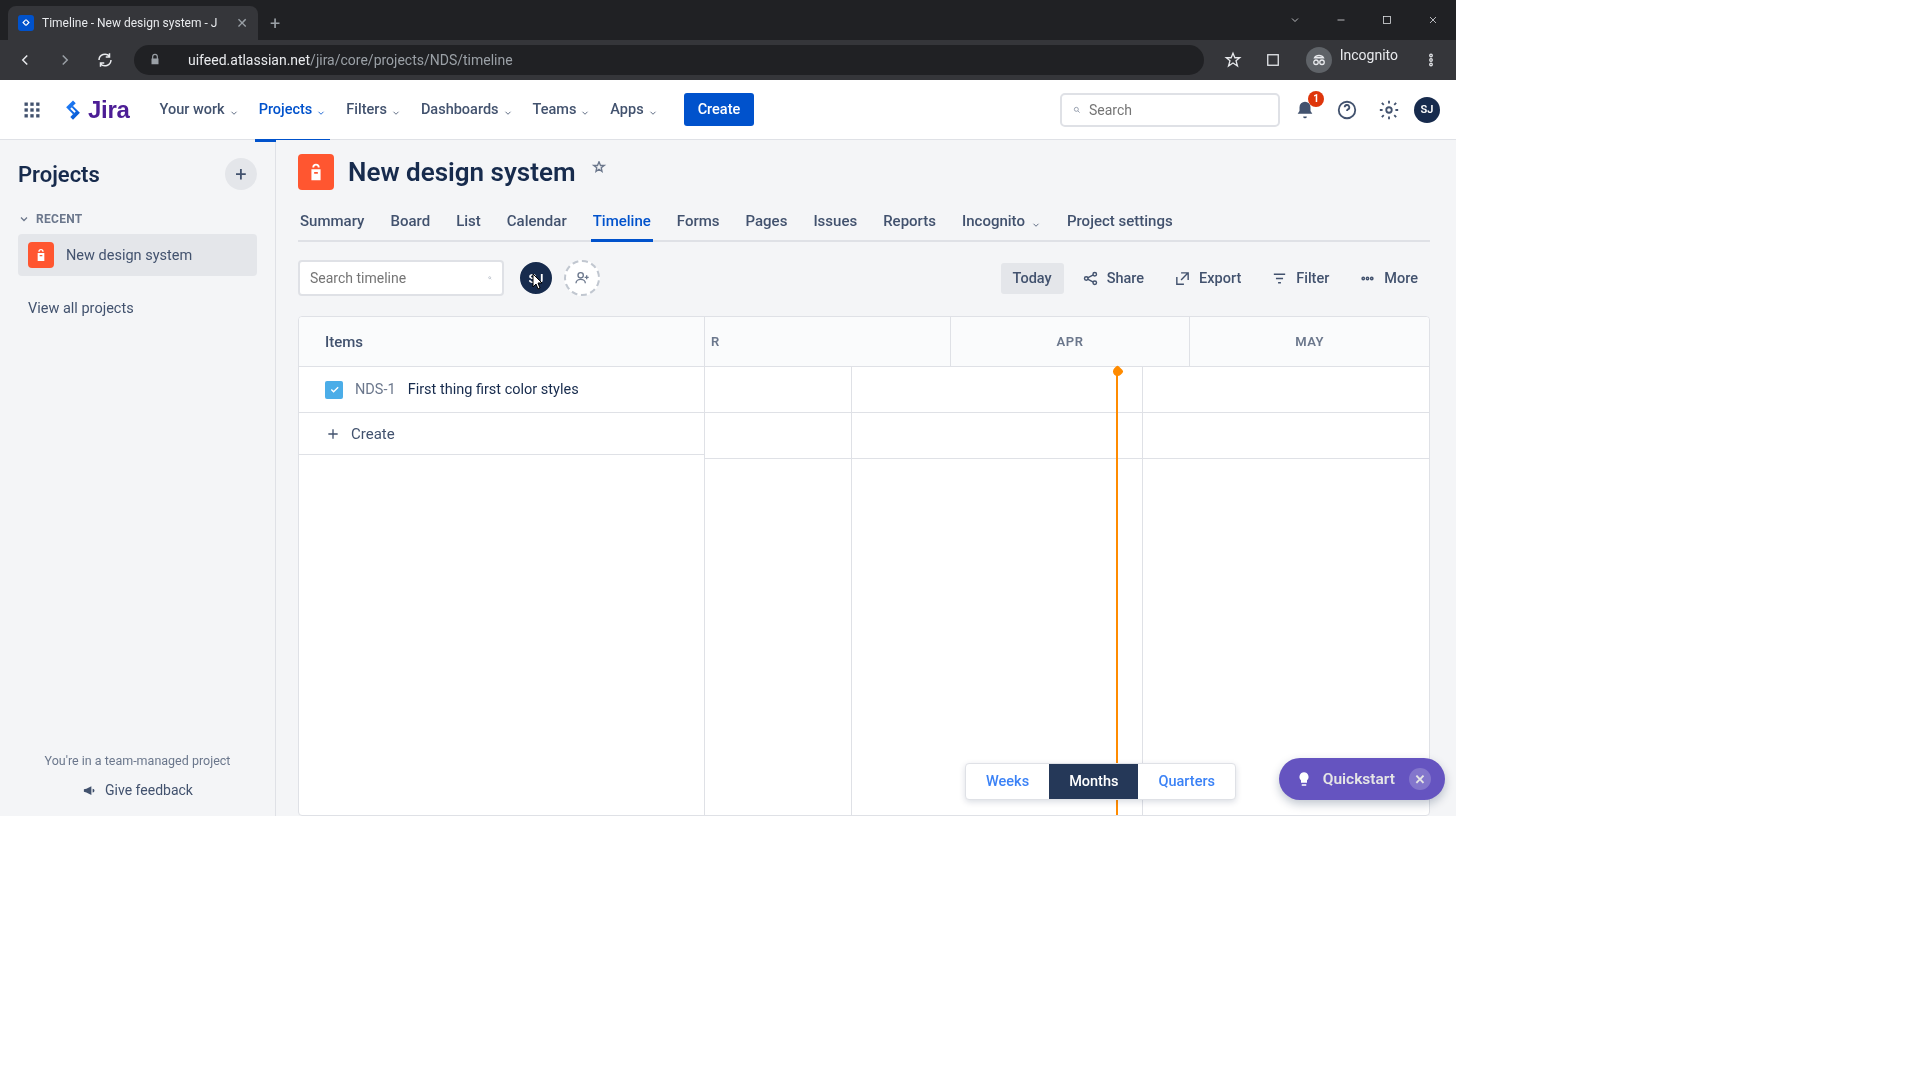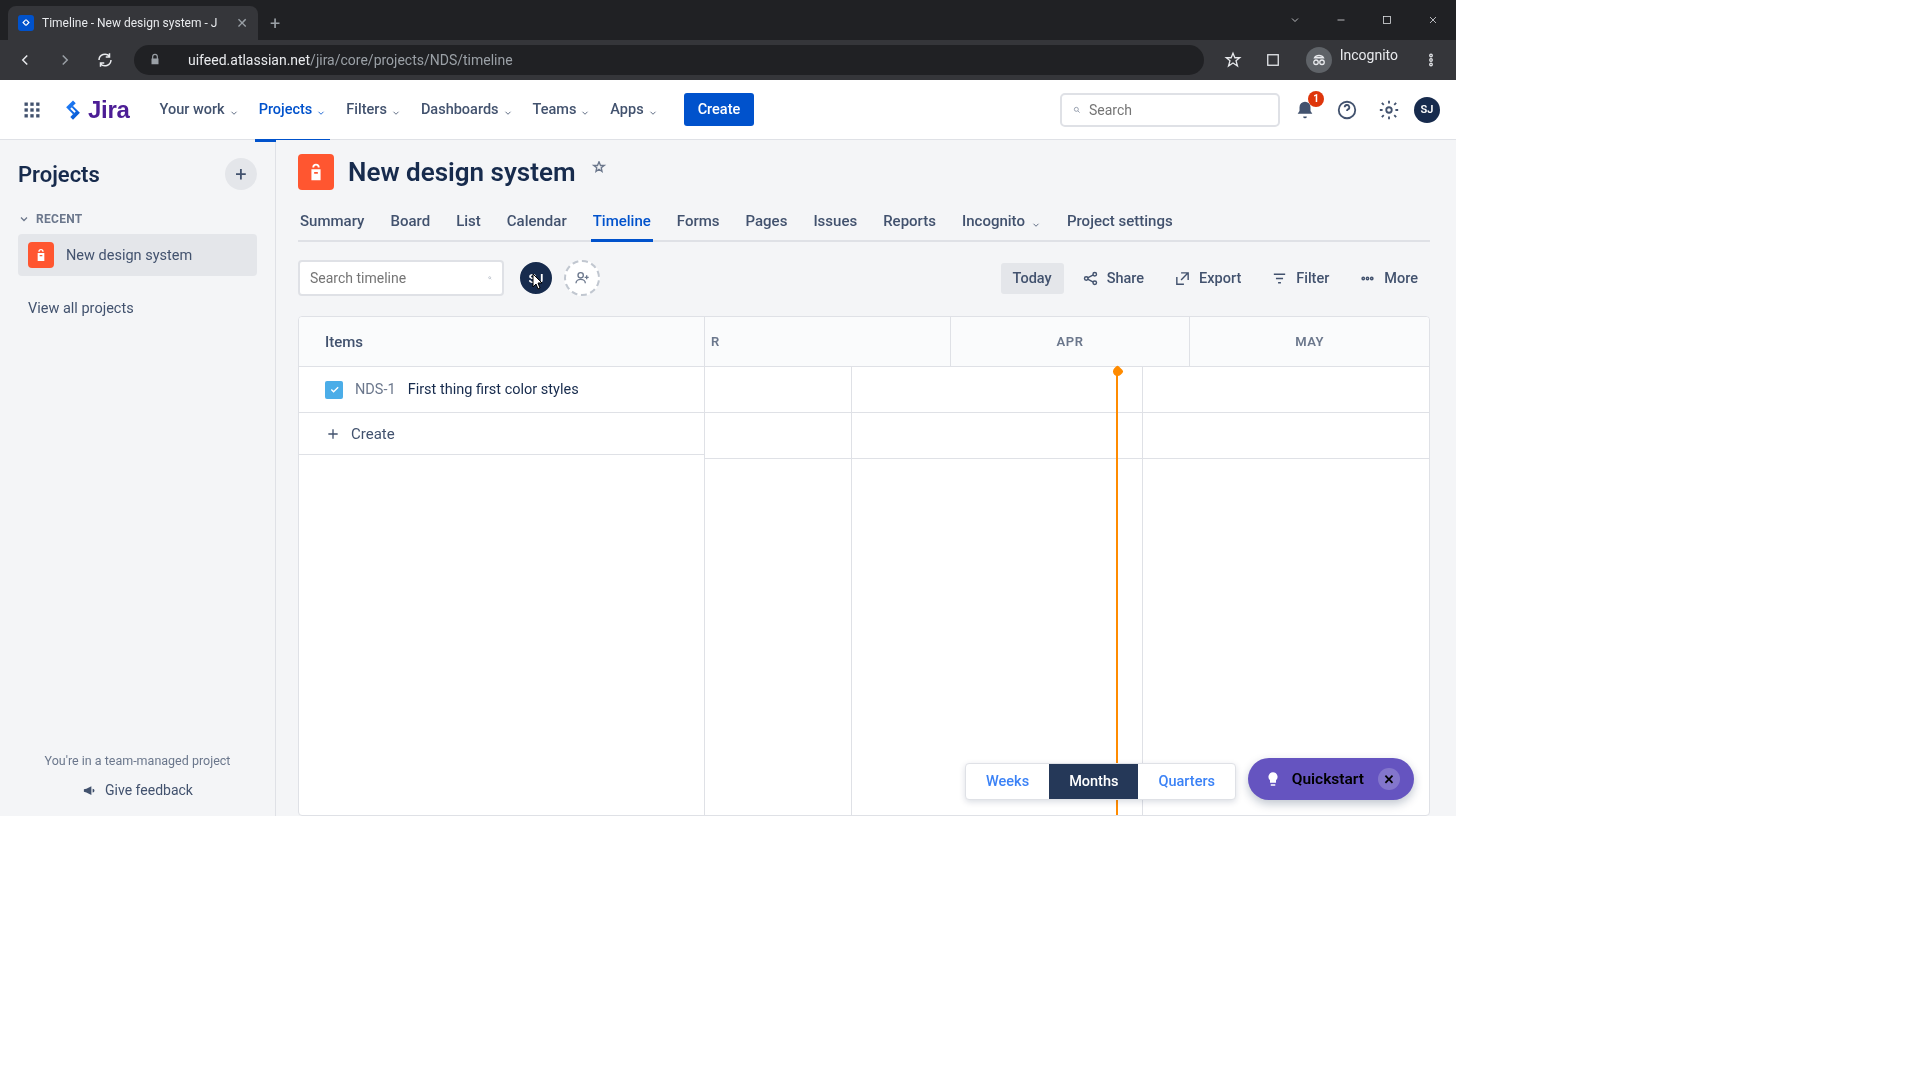--- a/index.html
+++ b/index.html
@@ -116,21 +116,21 @@
 .time-row { height:46px; border-bottom:1px solid #dfe1e6; }
 .time-row:nth-child(2) { background:#fafbfc; height:42px; }
 .grid-vline { position:absolute; top:0; bottom:0; width:1px; background:#dfe1e6; }
 .today-line { position:absolute; top:0; bottom:0; width:2.5px; background:#ff8b00; }
 .today-marker { position:absolute; top:0; width:9px; height:9px; background:#ff8b00; border-radius:2px 2px 50% 50%; transform:translateX(-3px) rotate(45deg); transform-origin:center; }
 
 .zoom-toggle { position:absolute; bottom:16px; right:220px; background:#fff; border:1px solid #dfe1e6; border-radius:4px; display:flex; overflow:hidden; box-shadow:0 2px 6px rgba(9,30,66,0.15); }
 .zoom-opt { padding:9px 20px; font-size:14.5px; color:#3b82f6; cursor:pointer; font-weight:500; }
 .zoom-opt.active { background:#253858; color:#fff; }
 
-.quickstart { position:absolute; bottom:16px; right:42px; background:#6554c0; color:#000000; border-radius:22px; padding:10px 14px 10px 16px; display:flex; align-items:center; gap:10px; font-size:15.5px; font-weight:600; cursor:pointer; box-shadow:0 4px 10px rgba(9,30,66,0.25); }
+.quickstart { position:absolute; bottom:16px; right:11px; background:#6554c0; color:#e5e5e5; border-radius:22px; padding:10px 14px 10px 16px; display:flex; align-items:center; gap:10px; font-size:15.5px; font-weight:600; cursor:pointer; box-shadow:0 4px 10px rgba(9,30,66,0.25); }
 .quickstart svg { width:18px; height:18px; fill:#fff; }
 .qs-close { width:22px; height:22px; display:flex; align-items:center; justify-content:center; background:rgba(255,255,255,0.2); border-radius:50%; font-size:13px; margin-left:4px; }
 
 .cursor-ptr { position:absolute; left:532px; top:273px; width:12px; height:18px; pointer-events:none; z-index:999; }
 .cursor-ptr svg { width:12px; height:18px; }
 </style>
 </head>
 <body>
 
 <div class="browser-chrome">

